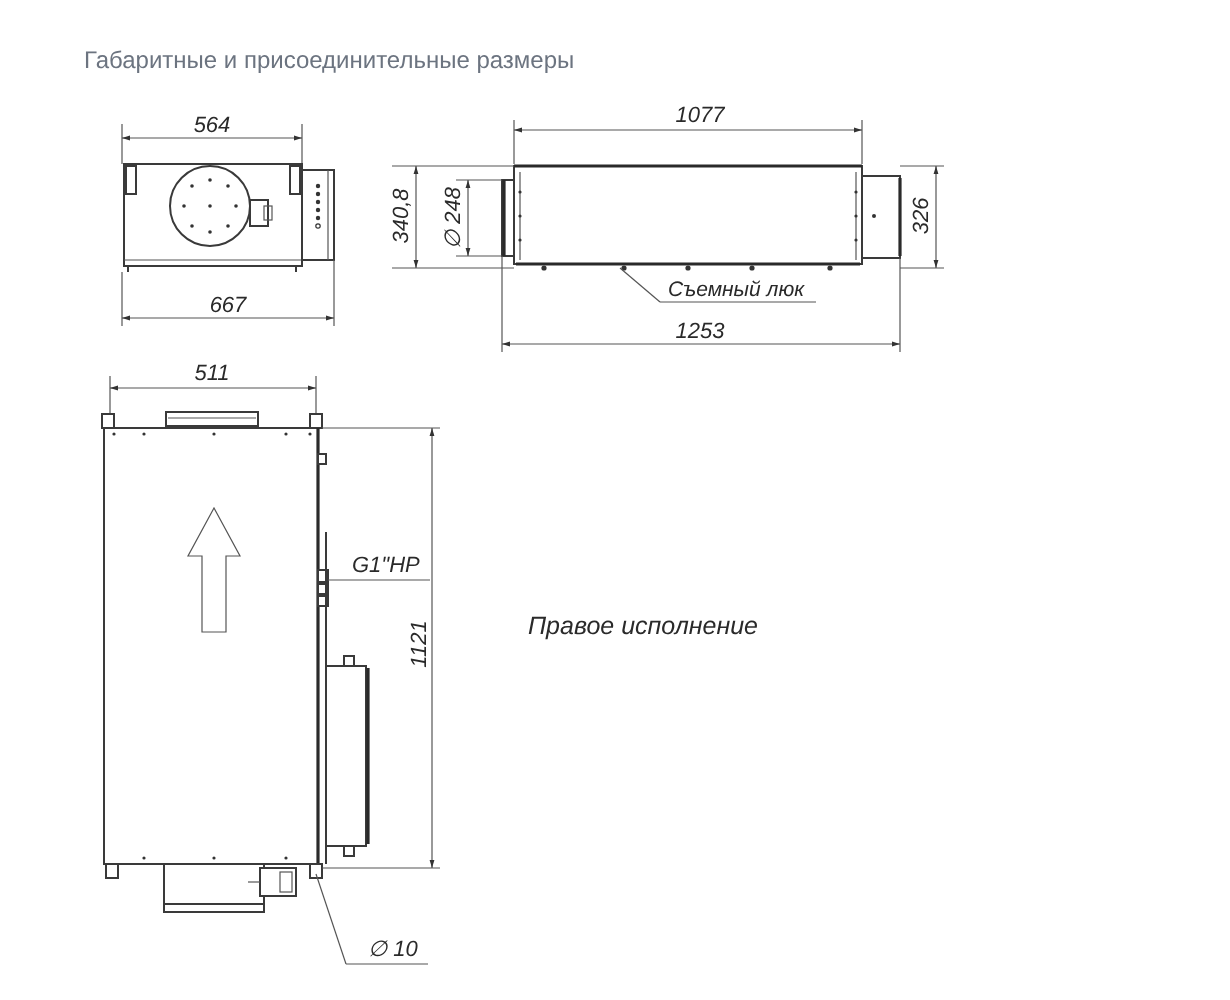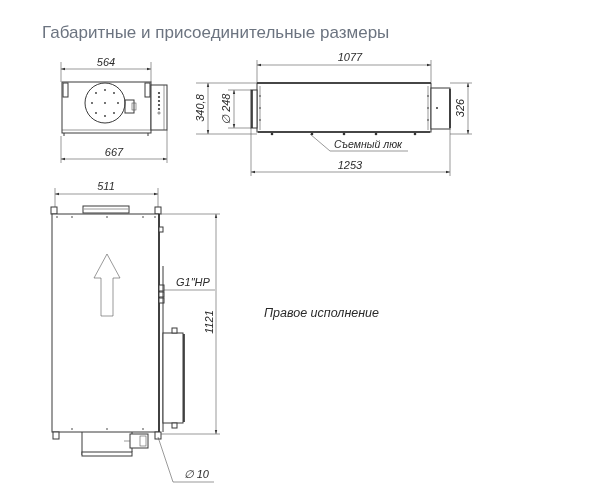--- a/index.html
+++ b/index.html
@@ -1,17 +1,17 @@
 <!DOCTYPE html>
 <html><head>
 <meta charset="utf-8">
 <style>
   html, body { margin: 0; padding: 0; background: #ffffff; }
   body { width: 615px; height: 500px; position: relative; overflow: hidden; font-family: "Liberation Sans", sans-serif; }
-  .page-title { position: absolute; left: 42px; top: 23px; font-size: 17px; color: #6c7480; font-family: "Liberation Sans", sans-serif; }
+  .page-title { position: absolute; left: 42px; top: 23px; font-size: 12px; color: #6c7480; font-family: "Liberation Sans", sans-serif; }
   svg.drawing { position: absolute; left: 0; top: 0; }
   svg text { font-family: "Liberation Sans", sans-serif; font-style: italic; fill: #2a2a2a; }
   .ln { stroke: #3a3a3a; stroke-width: 1; fill: none; }
   .thin { stroke: #555; stroke-width: 0.6; fill: none; }
   .thick { stroke: #2a2a2a; stroke-width: 1.6; fill: none; }
   .fillw { fill: #ffffff; }
 </style>
 </head>
 <body>
 

